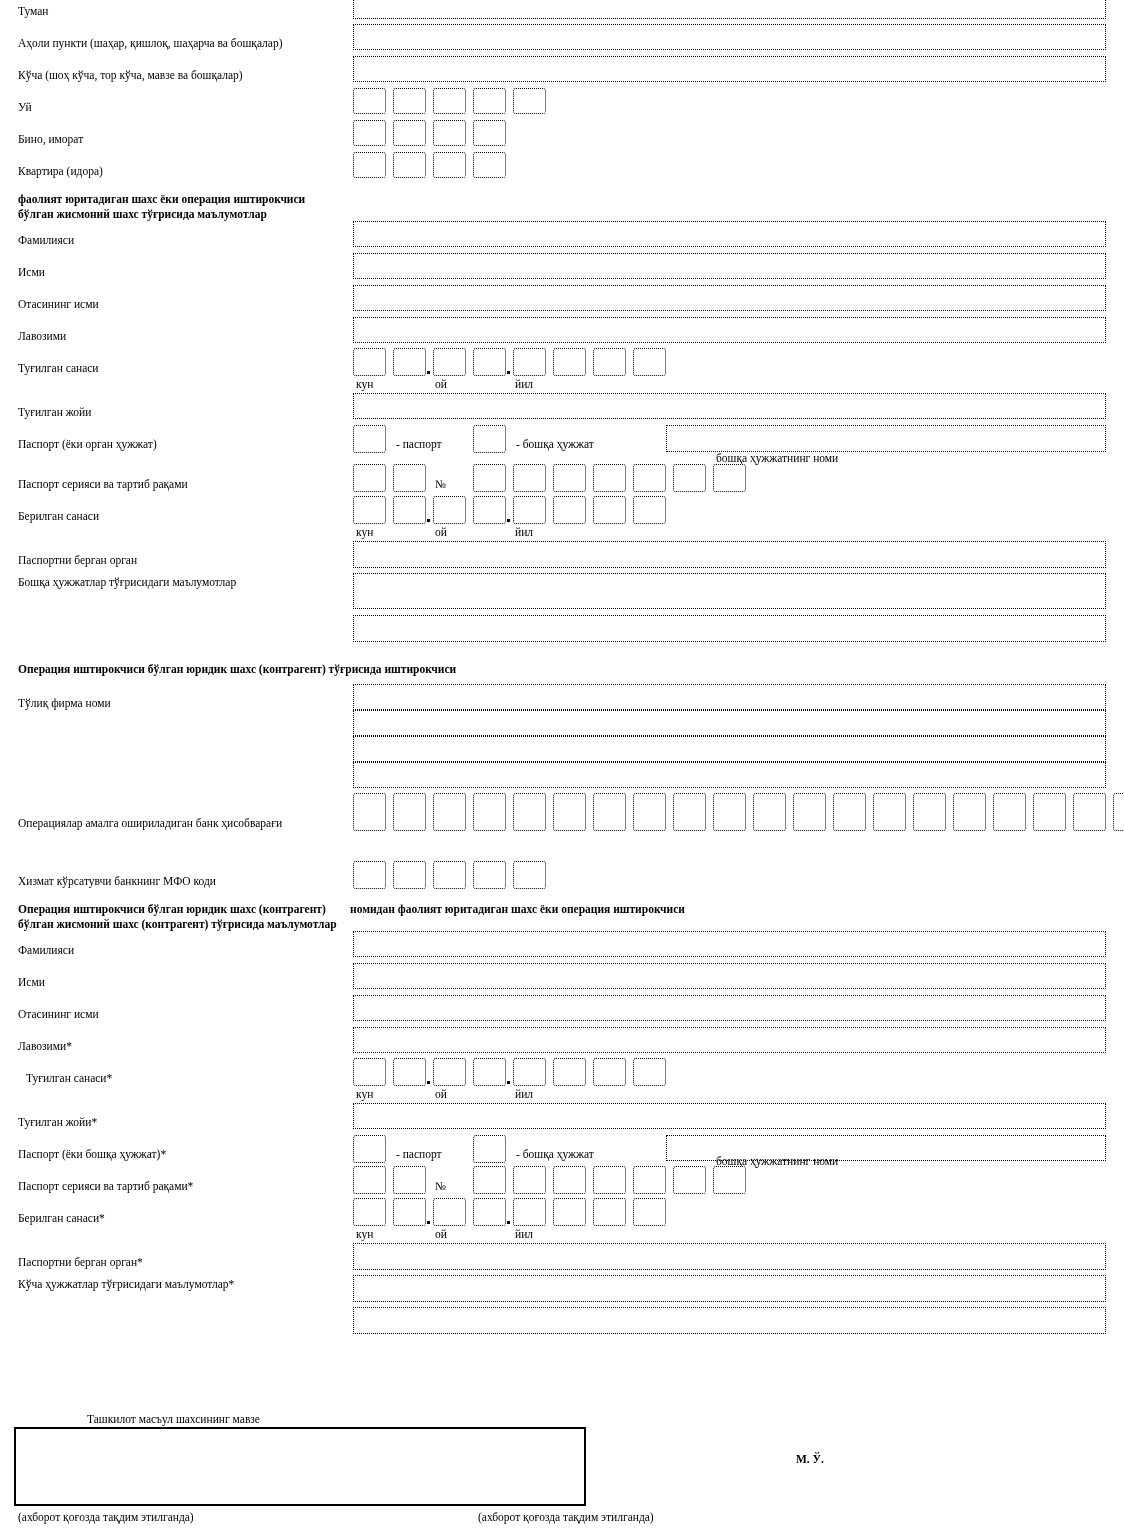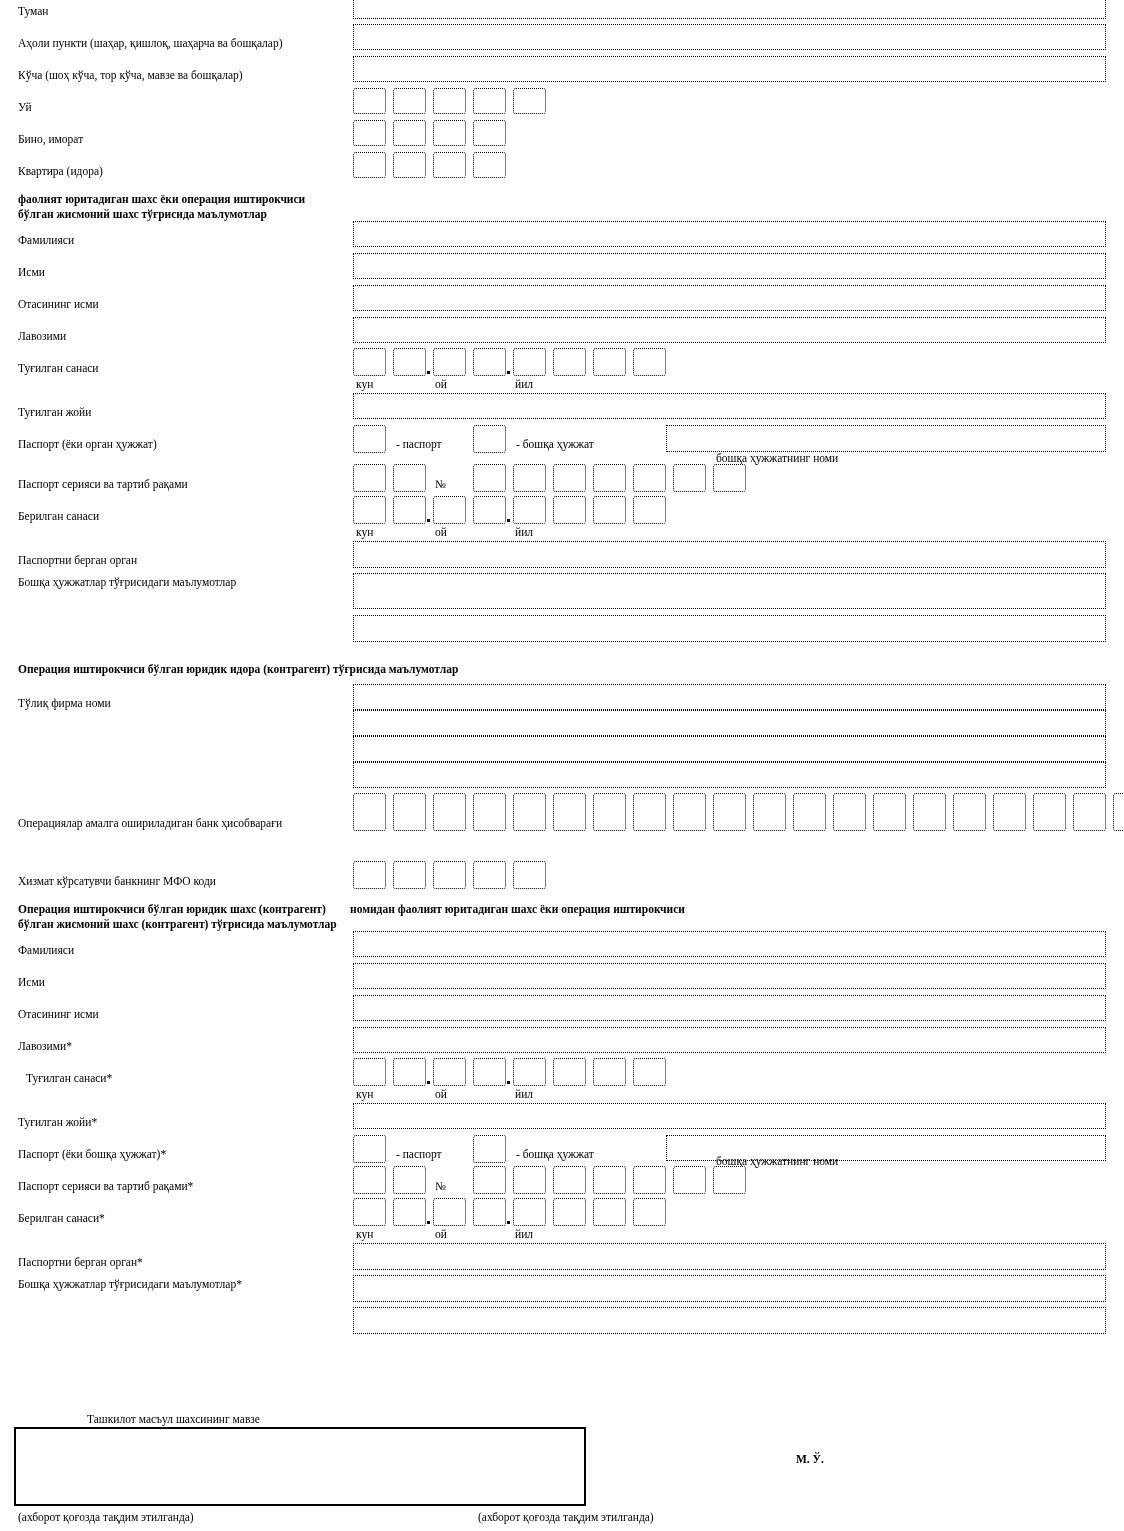--- a/index.html
+++ b/index.html
@@ -124,21 +124,21 @@
 <div class="sub" style="left:435px;top:526px">ой</div>
 <div class="sub" style="left:515px;top:526px">йил</div>
 
 <div class="lbl" style="left:18px;top:553px">Паспортни берган орган</div>
 <div class="fld" style="left:353px;top:541px;width:753px;height:27px"></div>
 
 <div class="lbl" style="left:18px;top:575px">Бошқа ҳужжатлар тўғрисидаги маълумотлар</div>
 <div class="fld" style="left:353px;top:573px;width:753px;height:36px"></div>
 <div class="fld" style="left:353px;top:615px;width:753px;height:27px"></div>
 
-<div class="lbl bold" style="left:18px;top:662px">Операция иштирокчиси бўлган юридик идора (контрагент) тўғрисида маълумотлар</div>
+<div class="lbl bold" style="left:18px;top:662px">Операция иштирокчиси бўлган юридик шахс (контрагент) тўғрисида иштирокчиси</div>
 
 <div class="lbl" style="left:18px;top:696px">Тўлиқ фирма номи</div>
 <div class="fld" style="left:353px;top:684px;width:753px;height:26px"></div>
 <div class="fld" style="left:353px;top:710px;width:753px;height:26px"></div>
 <div class="fld" style="left:353px;top:736px;width:753px;height:26px"></div>
 <div class="fld" style="left:353px;top:762px;width:753px;height:26px"></div>
 
 <div class="lbl" style="left:18px;top:816px">Операциялар амалга ошириладиган банк ҳисобварағи</div>
 <div id="bank-account-boxes">
     <div class="box" style="left: 353px; top: 793px; height: 38px;"></div>
@@ -243,21 +243,21 @@
     <div class="dot" style="left: 427px; top: 1221px;"></div>
     <div class="dot" style="left: 507px; top: 1221px;"></div>
   </div>
 <div class="sub" style="left:356px;top:1228px">кун</div>
 <div class="sub" style="left:435px;top:1228px">ой</div>
 <div class="sub" style="left:515px;top:1228px">йил</div>
 
 <div class="lbl" style="left:18px;top:1255px">Паспортни берган орган*</div>
 <div class="fld" style="left:353px;top:1243px;width:753px;height:27px"></div>
 
-<div class="lbl" style="left:18px;top:1277px">Бошқа ҳужжатлар тўғрисидаги маълумотлар*</div>
+<div class="lbl" style="left:18px;top:1277px">Кўча ҳужжатлар тўғрисидаги маълумотлар*</div>
 <div class="fld" style="left:353px;top:1275px;width:753px;height:27px"></div>
 <div class="fld" style="left:353px;top:1307px;width:753px;height:27px"></div>
 
 <div class="lbl" style="left:87px;top:1412px">Ташкилот масъул шахсининг мавзе</div>
 <div class="sig" style="left:14px;top:1427px;width:572px;height:79px"></div>
 <div class="lbl" style="left:18px;top:1510px">(ахборот қоғозда  тақдим этилганда)</div>
 <div class="lbl" style="left:478px;top:1510px">(ахборот қоғозда тақдим этилганда)</div>
 <div class="lbl bold" style="left:796px;top:1452px">М. Ў.</div>
 
 </body></html>

